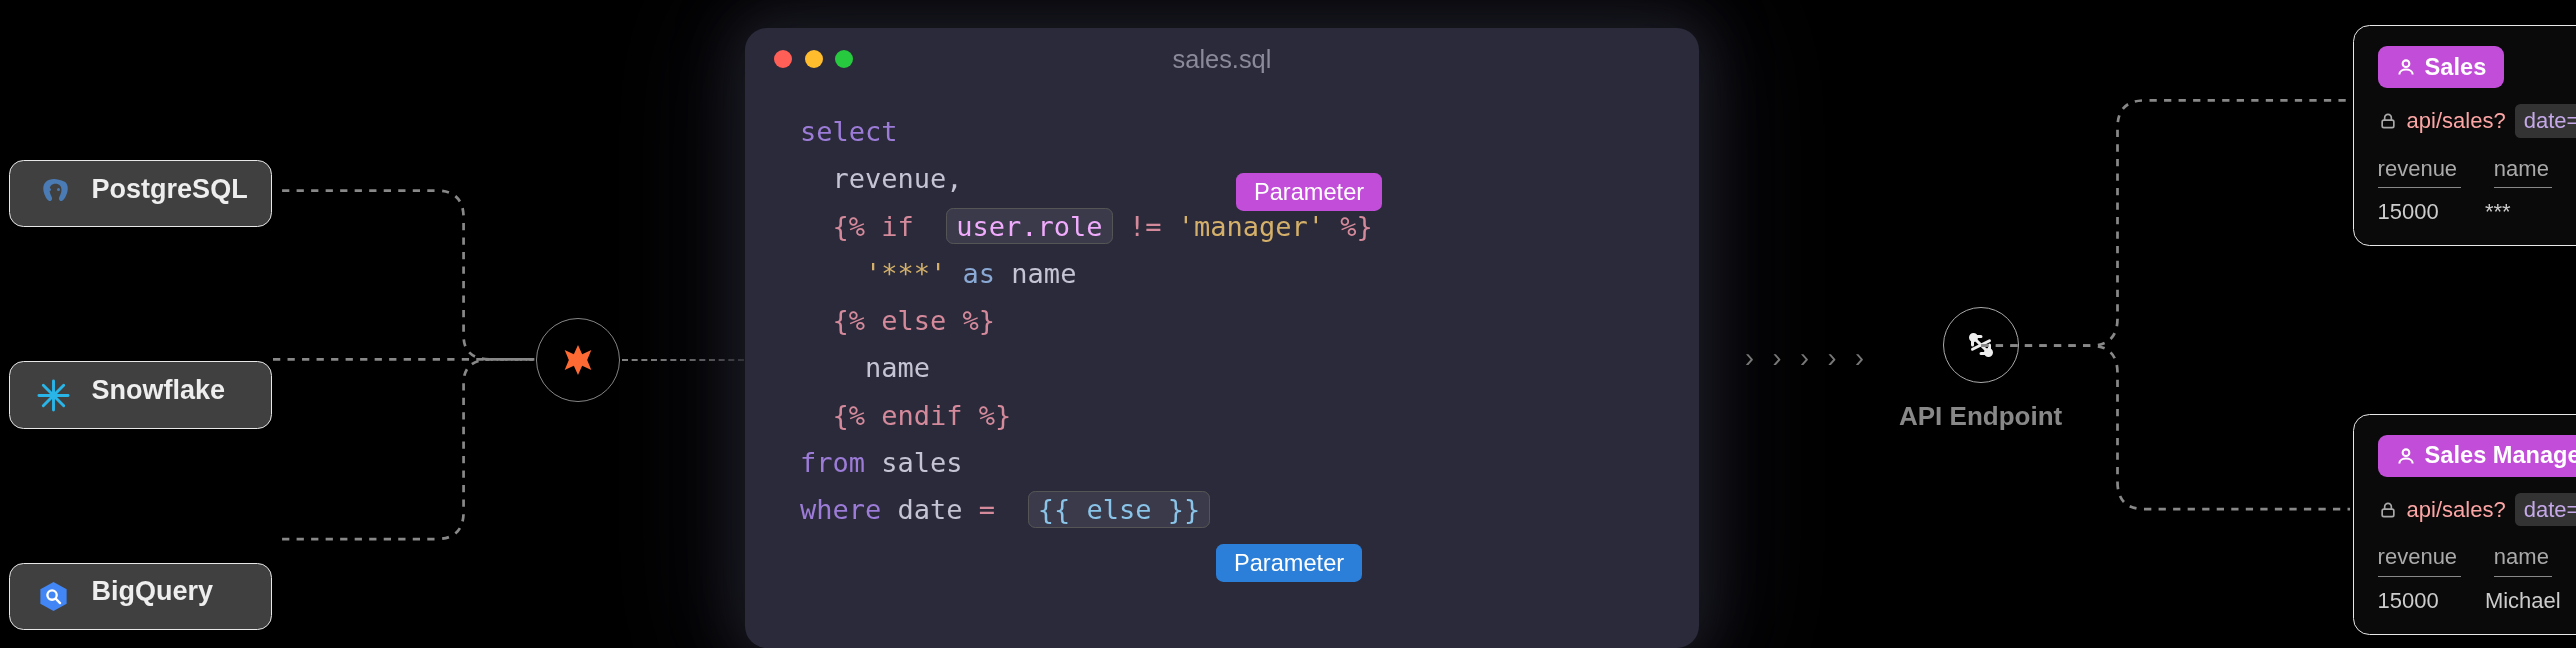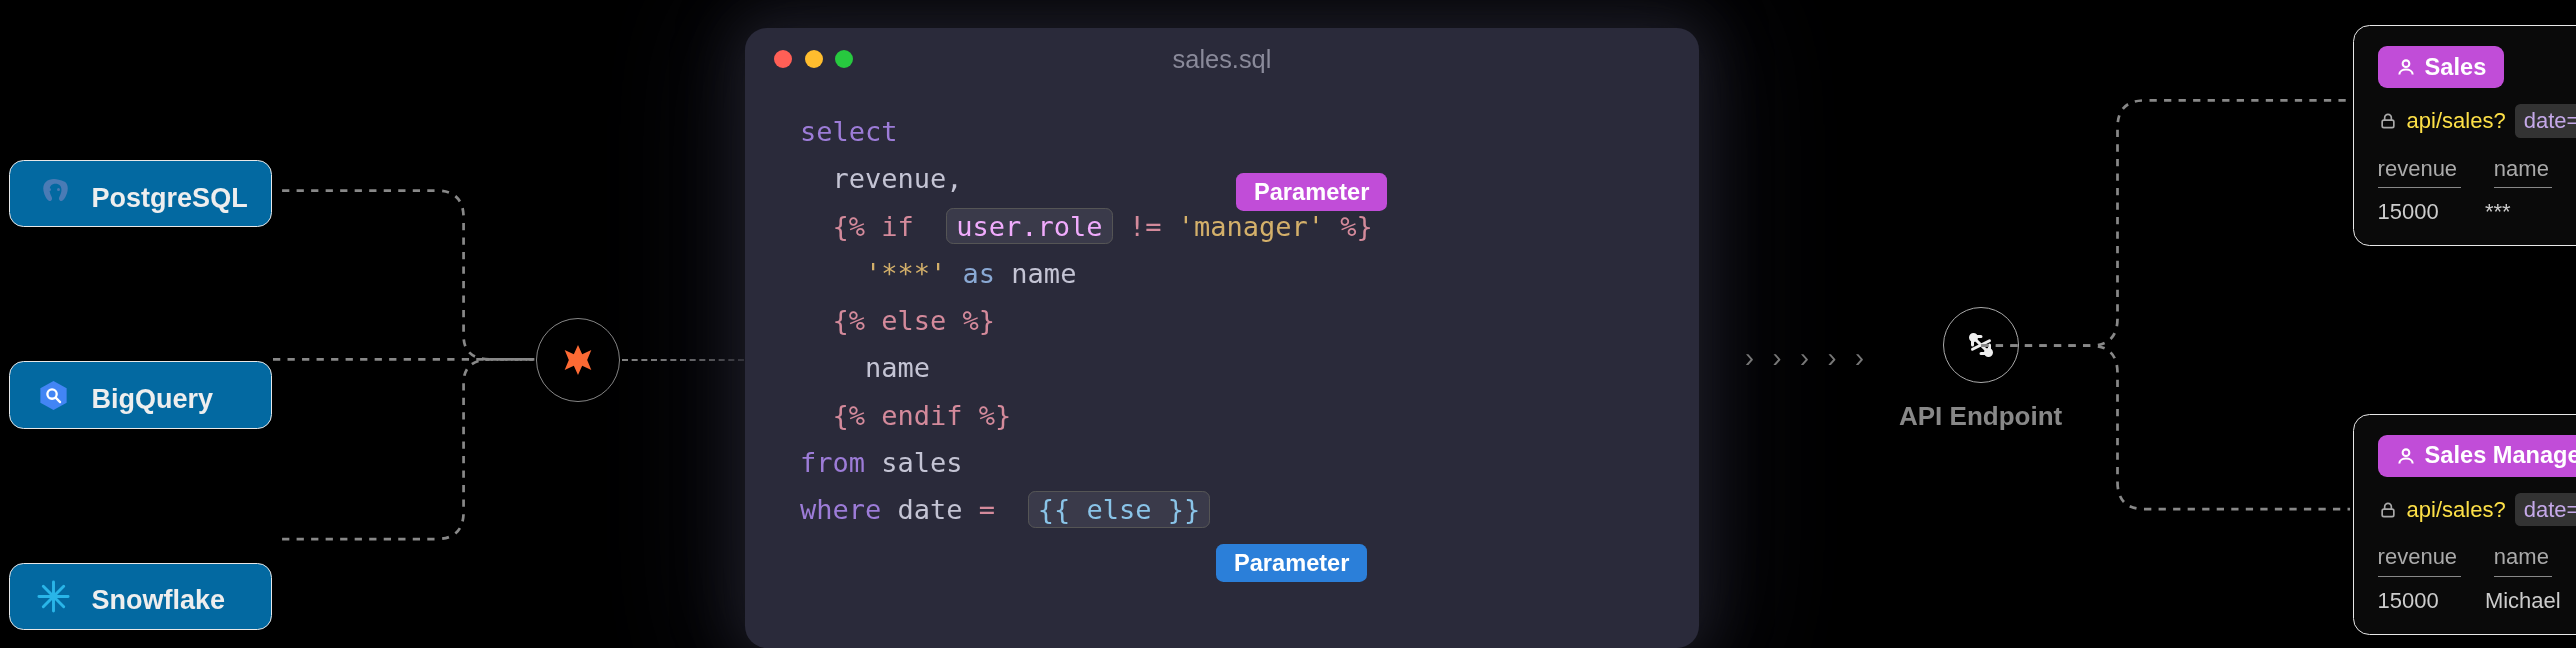--- a/index.html
+++ b/index.html
@@ -17,26 +17,26 @@
   .sources {
     position: absolute;
     left: 9px;
     top: 160px;
     display: flex;
     flex-direction: column;
     gap: 134px;
   }
   .source-pill {
     display: flex;
-    align-items: flex-end;
+    align-items: flex-start;
     gap: 18px;
     border: 1.8px solid #e8e8e8;
     border-radius: 14.5px;
     padding: 12.7px 23.6px;
-    background: #0369a1;
+    background: #404040;
     min-width: 254px;
   }
   .source-pill .icon-box {
     width: 40px; height: 40px;
     display: flex; align-items: center; justify-content: center;
     font-size: 29px;
   }
   .source-pill .label {
     font-size: 27px;
     font-weight: 600;
@@ -124,21 +124,21 @@
     color: #f0abfc;
     position: relative;
   }
   .date-pill { color: #8ac4e8; }
 
   .param-badge {
     position: absolute;
     background: #c14dd8;
     color: #fff;
     font-size: 23.6px;
-    font-weight: 700;
+    font-weight: 400;
     padding: 5.5px 18px;
     border-radius: 7.3px;
     font-family: -apple-system, sans-serif;
   }
   .param-badge.purple { background: #c14dd8; top: 145px; left: 491px; }
   .param-badge.blue { background: #2b7fd9; top: 516px; left: 471px; }
 
   
   .chevrons {
     position: absolute;
@@ -202,21 +202,21 @@
     margin-bottom: 16.4px;
   }
   .endpoint-line {
     display: flex;
     align-items: center;
     gap: 9px;
     margin-bottom: 14.5px;
     font-size: 22px;
     color: #aaa;
   }
-  .endpoint-line .path { color: #fde047; }
+  .endpoint-line .path { color: #fca5a5; }
   .endpoint-line .query {
     background: #333;
     border-radius: 5.5px;
     padding: 3.6px 9px;
     color: #c4a8e8;
   }
   .mini-table {
     font-size: 22px;
     color: #ccc;
   }
@@ -241,36 +241,36 @@
       <svg viewBox="0 0 24 24" width="36" height="36" fill="#4a7bb5">
           <path d="M12 2c-2 0-4 .5-5.5 2C5 5.5 4.5 7.5 5 10c.3 1.5.8 3 1.5 4.2.5.9 1.2 1.8 2 2.3.4.2.9.3 1.3.1.5-.2.8-.7.9-1.2.1-.6-.1-1.2-.4-1.7-.6-1-1-2.1-1.2-3.3-.2-1.5 0-3 .9-4 .7-.8 1.8-1.2 3-1.2s2.3.4 3 1.2c.9 1 1.1 2.5.9 4-.2 1.2-.6 2.3-1.2 3.3-.3.5-.5 1.1-.4 1.7.1.5.4 1 .9 1.2.4.2.9.1 1.3-.1.8-.5 1.5-1.4 2-2.3.7-1.2 1.2-2.7 1.5-4.2.5-2.5 0-4.5-1.5-6C16 2.5 14 2 12 2z"></path>
           <circle cx="9" cy="9" r="1"></circle>
           <circle cx="15" cy="9" r="1"></circle>
         </svg>
     </span>
     <span class="label">PostgreSQL</span>
   </div>
   <div class="source-pill">
     <span class="icon-box">
+      <svg viewBox="0 0 24 24" width="35" height="35" fill="#29b5e8">
+          <path d="M12 2v20M2 12h20M5 5l14 14M19 5L5 19" stroke="#29b5e8" stroke-width="2" stroke-linecap="round"></path>
+          <circle cx="12" cy="12" r="2"></circle>
+        </svg>
+    </span>
+    <span class="label">Snowflake</span>
+  </div>
+  <div class="source-pill">
+    <span class="icon-box">
       <svg viewBox="0 0 24 24" width="35" height="35">
           <path fill="#4285f4" d="M12 2L3 7v10l9 5 9-5V7l-9-5z"></path>
           <circle cx="11" cy="11" r="3.2" fill="none" stroke="#fff" stroke-width="1.6"></circle>
           <path stroke="#fff" stroke-width="1.6" stroke-linecap="round" d="M13.5 13.5l3 3"></path>
         </svg>
     </span>
     <span class="label">BigQuery</span>
-  </div>
-  <div class="source-pill">
-    <span class="icon-box">
-      <svg viewBox="0 0 24 24" width="35" height="35" fill="#29b5e8">
-          <path d="M12 2v20M2 12h20M5 5l14 14M19 5L5 19" stroke="#29b5e8" stroke-width="2" stroke-linecap="round"></path>
-          <circle cx="12" cy="12" r="2"></circle>
-        </svg>
-    </span>
-    <span class="label">Snowflake</span>
   </div>
 </div>
 
 <svg style="position:absolute;left:273px;top:154px;width:363px;height:418px;pointer-events:none" viewBox="0 0 400 460" width="363" height="418">
   <path d="M 10 40 L 180 40 Q 210 40 210 70 L 210 200 Q 210 226 240 226 L 288 226" stroke="#888" stroke-width="3" stroke-dasharray="8 8" fill="none"></path>
   <path d="M 0 226 L 288 226" stroke="#888" stroke-width="3" stroke-dasharray="8 8" fill="none"></path>
   <path d="M 10 424 L 180 424 Q 210 424 210 394 L 210 252 Q 210 226 240 226 L 288 226" stroke="#888" stroke-width="3" stroke-dasharray="8 8" fill="none"></path>
 </svg>
 
 <div class="hub">

